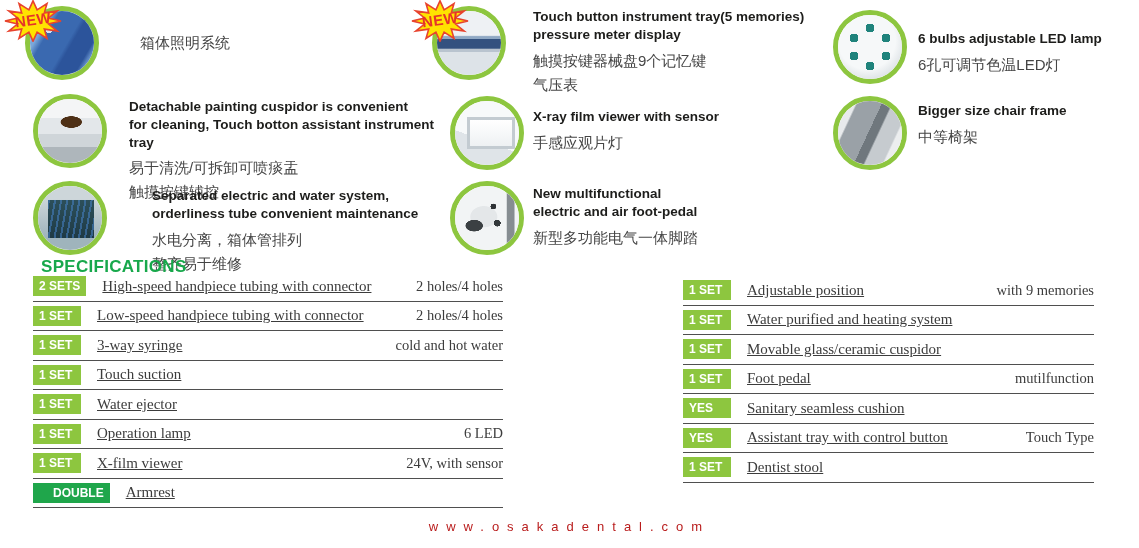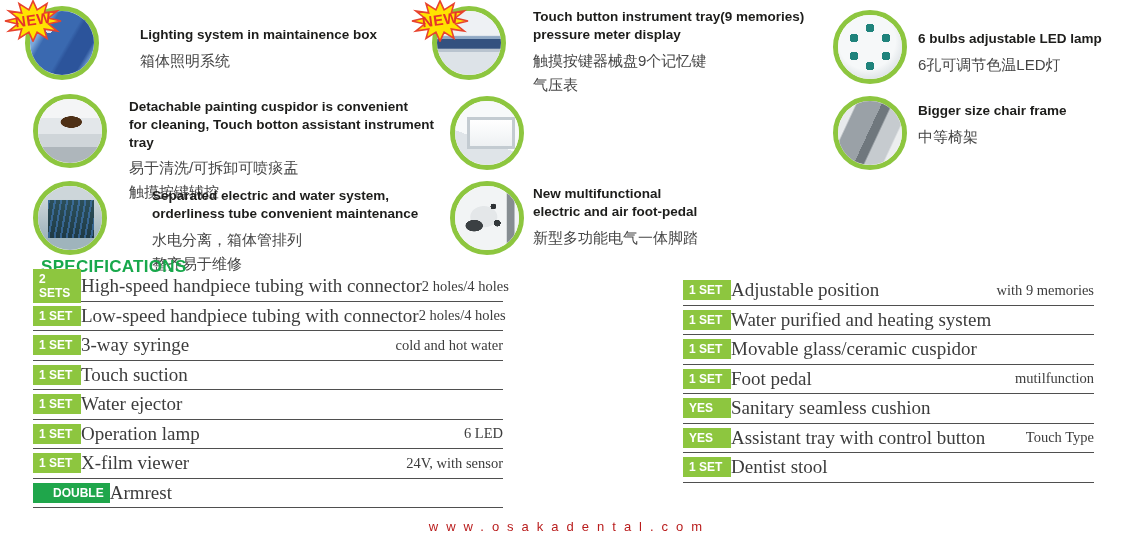--- a/index.html
+++ b/index.html
@@ -77,22 +77,23 @@
     height:29.5px;display:flex;align-items:center;border-bottom:1px solid #4f4f4f;
     box-sizing:border-box;
   }
   .badge{
     display:inline-block;min-width:48px;box-sizing:border-box;
     padding:3px 6px;font-size:12px;font-weight:bold;color:#ffffff;line-height:14px;
   }
   .badge.v-lime{background:#8dc63f;}
   .badge.v-dark{background:#1fa64b;padding-left:20px;}
   .name{
-    font-family:"Liberation Serif",serif;font-size:19px;color:#3c3c3c;
+    font-family:"Liberation Serif",serif;font-size:15px;color:#3c3c3c;margin-left:16px;
     white-space:nowrap;
+    text-decoration:underline;
   }
   .note{
     font-family:"Liberation Serif",serif;font-size:14.5px;color:#3c3c3c;margin-left:auto;
     white-space:nowrap;
   }
   
   #footer-url{
     position:absolute;left:0;right:0;top:519px;text-align:center;
     font-size:13px;color:#b91c1c;letter-spacing:8px;
   }
@@ -108,36 +109,35 @@
         <div class="ring">
           <div class="photo"></div>
         </div>
         <div class="new-badge">
           <svg width="60" height="42" viewBox="0 0 60 42">
             <polygon points="58,21 45.5,24 54.2,31.1 41.3,29.1 44,38.5 34.1,32.1 30,41.2 25.9,32.1 16,38.5 18.7,29.1 5.8,31.1 14.5,24 2,21 14.5,18 5.8,10.9 18.7,12.9 16,3.5 25.9,9.9 30,0.8 34.1,9.9 44,3.5 41.3,12.9 54.2,10.9 45.5,18" fill="#ffe300" stroke="#e8432e" stroke-width="1.6"></polygon>
           </svg>
           <span class="new-text">NEW</span>
         </div>
         <div class="ftext">
-          <div class="ftitle">Lighting system in maintainence box</div>
           <div class="fcn">箱体照明系统</div>
         </div>
       </div>
       <div class="feature f2">
         <div class="ring">
           <div class="photo"></div>
         </div>
         <div class="new-badge">
           <svg width="60" height="42" viewBox="0 0 60 42">
             <polygon points="58,21 45.5,24 54.2,31.1 41.3,29.1 44,38.5 34.1,32.1 30,41.2 25.9,32.1 16,38.5 18.7,29.1 5.8,31.1 14.5,24 2,21 14.5,18 5.8,10.9 18.7,12.9 16,3.5 25.9,9.9 30,0.8 34.1,9.9 44,3.5 41.3,12.9 54.2,10.9 45.5,18" fill="#ffe300" stroke="#e8432e" stroke-width="1.6"></polygon>
           </svg>
           <span class="new-text">NEW</span>
         </div>
         <div class="ftext">
-          <div class="ftitle">Touch button instrument tray(9 memories)
+          <div class="ftitle">Touch button instrument tray(5 memories)
 pressure meter display</div>
           <div class="fcn">触摸按键器械盘9个记忆键
 气压表</div>
         </div>
       </div>
       <div class="feature f3">
         <div class="ring">
           <div class="photo"></div>
         </div>
 
@@ -156,20 +156,24 @@
 for cleaning,  Touch botton  assistant instrument tray</div>
           <div class="fcn">易于清洗/可拆卸可喷痰盂
 触摸按键辅控</div>
         </div>
       </div>
       <div class="feature f5">
         <div class="ring">
           <div class="photo"></div>
         </div>
 
+        <div class="ftext">
+          <div class="ftitle">X-ray film viewer with sensor</div>
+          <div class="fcn">手感应观片灯</div>
+        </div>
       </div>
       <div class="feature f6">
         <div class="ring">
           <div class="photo"></div>
         </div>
 
         <div class="ftext">
           <div class="ftitle">Bigger size chair frame</div>
           <div class="fcn">中等椅架</div>
         </div>

